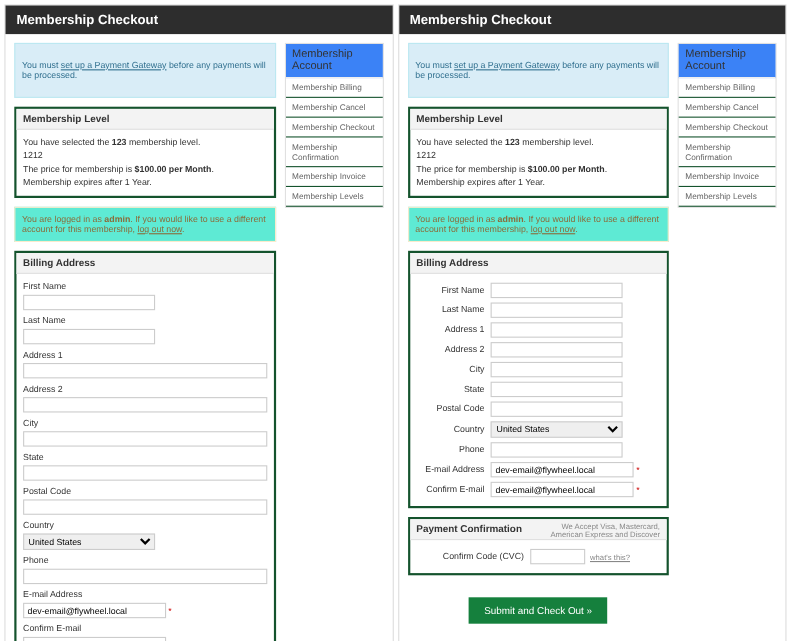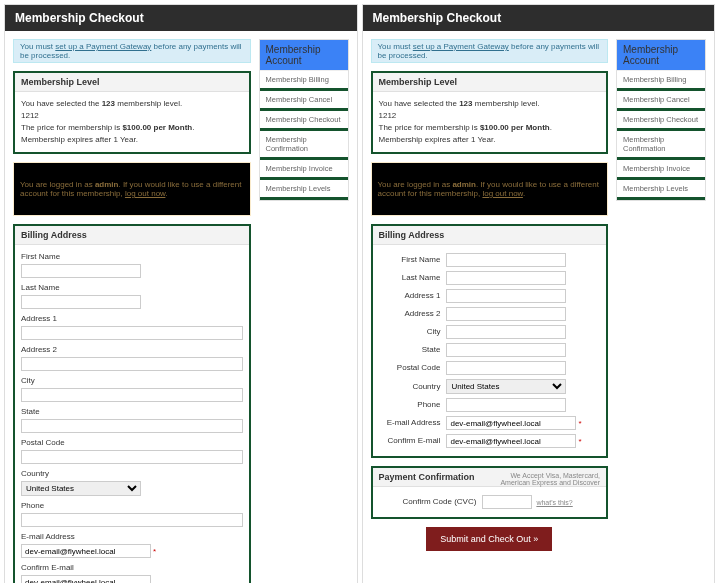--- a/index.html
+++ b/index.html
@@ -6,36 +6,36 @@
 body{font-family:Arial,Helvetica,sans-serif;font-size:9px;background:#fff;color:#333;width:719px}
 .wrap{display:flex;gap:4px;padding:4px}
 .col{flex:1;background:#fff;border:1px solid #ddd;display:flex;flex-direction:column}
 .titlebar{background:#2d2d2d;color:#fff;padding:6px 10px;font-size:12px;font-weight:bold}
 .body{display:flex;gap:8px;padding:8px;flex:1}
 .main{flex:1}
 .sidebar{width:90px}
 .box{border:2px solid #14532d;margin-bottom:8px}
 .box-h{background:#f3f3f3;border-bottom:1px solid #e0e0e0;padding:4px 6px;font-weight:bold;font-size:9px}
 .box-b{padding:6px;font-size:8px;line-height:1.5}
-.alert-info{background:#d9edf7;border:1px solid #bce8f1;color:#31708f;padding:2px 6px;font-size:8px;margin-bottom:8px}
-.alert-warn{background:#000000;border:1px solid #faebcc;color:#8a6d3b;padding:17px 6px;font-size:8px;margin-bottom:8px}
+.alert-info{background:#d9edf7;border:1px solid #bce8f1;color:#31708f;padding:15px 6px;font-size:8px;margin-bottom:8px}
+.alert-warn{background:#5eead4;border:1px solid #faebcc;color:#8a6d3b;padding:6px 6px;font-size:8px;margin-bottom:8px}
 .alert-info a,.alert-warn a{text-decoration:underline;color:inherit}
 .sidebar .nav{border:1px solid #e0e0e0}
 .sidebar .nav-h{background:#3b82f6;padding:4px 6px;font-size:10px;border-bottom:1px solid #eee}
-.sidebar .nav-i{padding:4px 6px;font-size:7.5px;color:#666;border-bottom:3px solid #14532d}
+.sidebar .nav-i{padding:4px 6px;font-size:7.5px;color:#666;border-bottom:1px solid #14532d}
 .frow{margin-bottom:4px}
 .lbl{font-size:8px;color:#333;display:block;margin-bottom:1px}
 .inp{border:1px solid #ccc;padding:2px 3px;font-size:8px;width:120px;height:14px}
 .inp.full{width:100%}
 .tbl{display:table;width:100%}
 .tr{display:table-row}
 .tdlbl{display:table-cell;text-align:right;padding:2px 6px 2px 0;font-size:8px;white-space:nowrap;vertical-align:middle}
 .tdinp{display:table-cell;padding:2px 0;vertical-align:middle}
 .req{color:#c00;margin-left:2px}
-.btn{background:#7f1d1d;color:#fff;border:none;padding:7px 14px;font-size:9px;cursor:pointer;display:block;margin:8px auto}
+.btn{background:#15803d;color:#fff;border:none;padding:7px 14px;font-size:9px;cursor:pointer;display:block;margin:20px auto}
 .pay-note{font-size:7px;color:#888;float:right;font-weight:normal;max-width:120px;text-align:right}
 .sel{border:1px solid #ccc;font-size:8px;height:15px}
 .whats{font-size:7px;color:#888;text-decoration:underline;margin-left:4px}
 </style>
 </head>
 <body>
 
 <div class="wrap">
 
   <div class="col">

